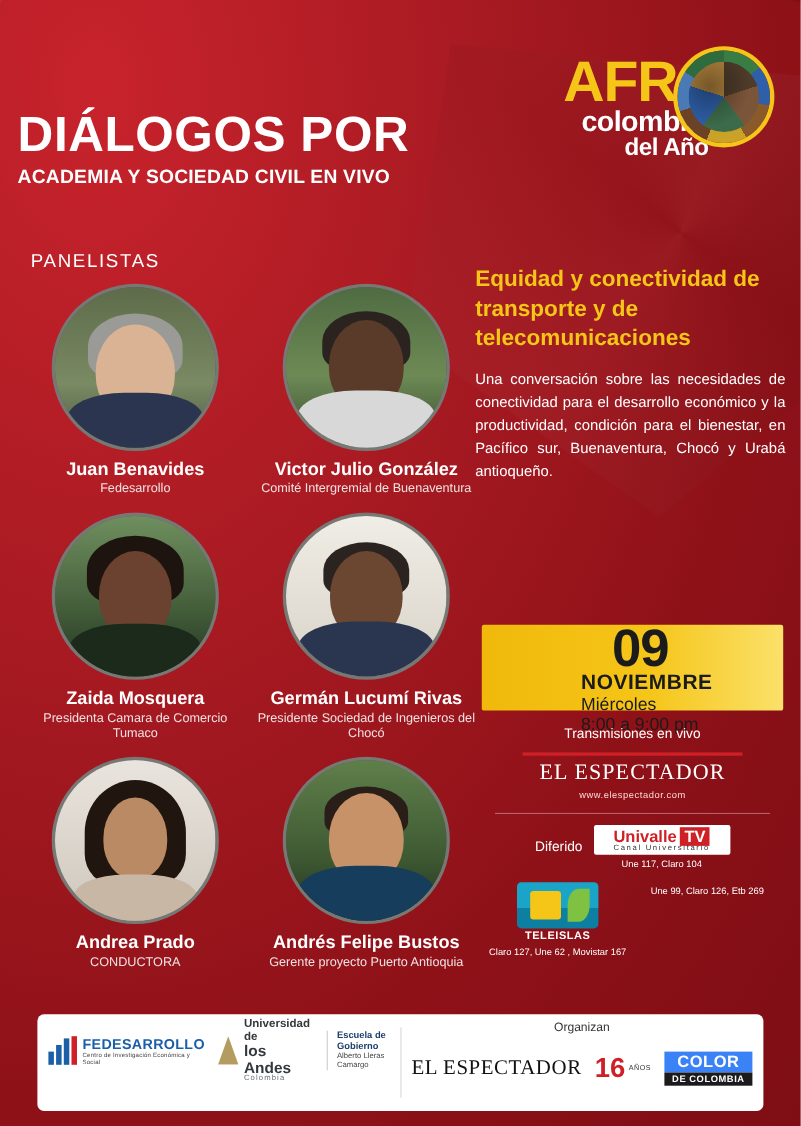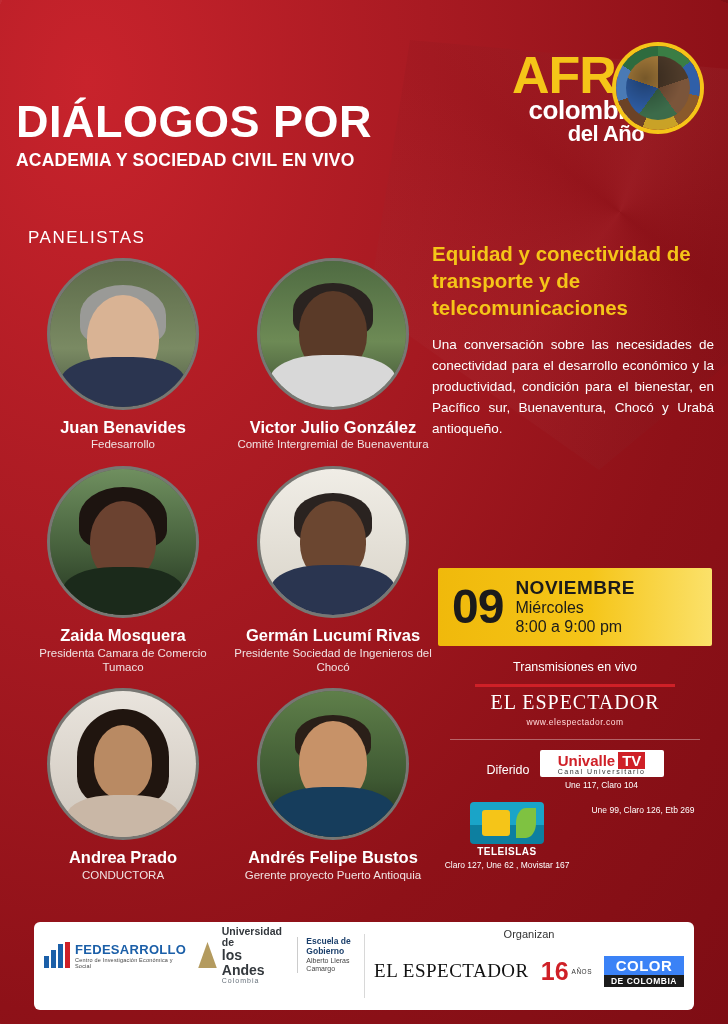--- a/index.html
+++ b/index.html
@@ -115,21 +115,21 @@
   .rtext {
     color: #ffffff; font-size: 13.5px; line-height: 1.55; margin-top: 14px;
     text-align: justify;
   }
 
   
   .datebox {
     position: absolute; left: 438px; top: 568px; width: 274px; height: 78px;
     background: linear-gradient(90deg, #f0b90b 0%, #f5c518 55%, #fbe16a 100%);
     border-radius: 2px;
-    display: flex; align-items: center; padding-left: 14px;
+    display: flex; align-items: center; padding-left: 14px; flex-direction: column;
   }
   .daynum { font-size: 48px; font-weight: 700; color: #1b1b1b; line-height: .9; letter-spacing: -1px; }
   .dtl { margin-left: 12px; }
   .dmonth { font-size: 19px; font-weight: 700; color: #1b1b1b; letter-spacing: .5px; line-height: 1.05; text-transform: uppercase; }
   .dday { font-size: 16px; color: #1b1b1b; line-height: 1.2; }
   .dtime { font-size: 16px; color: #1b1b1b; line-height: 1.2; }
 
   
   .bcast {
     position: absolute; left: 438px; top: 660px; width: 274px;

